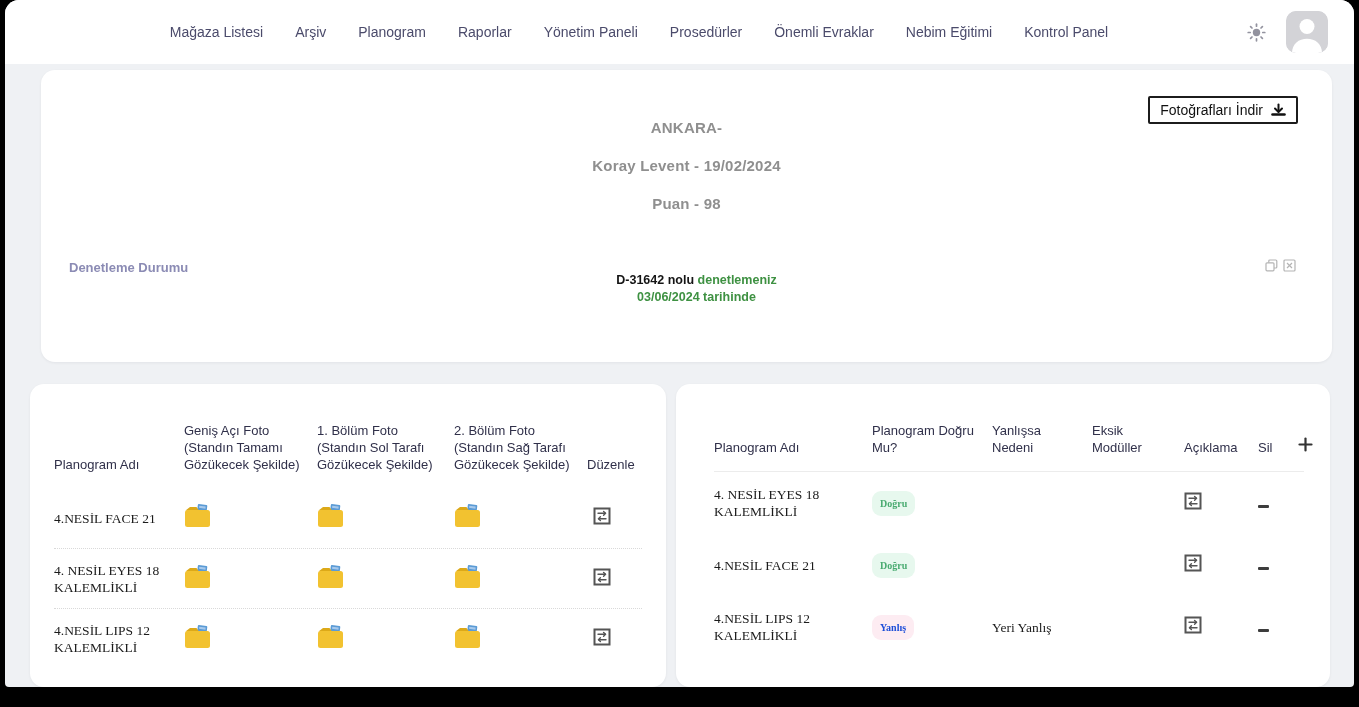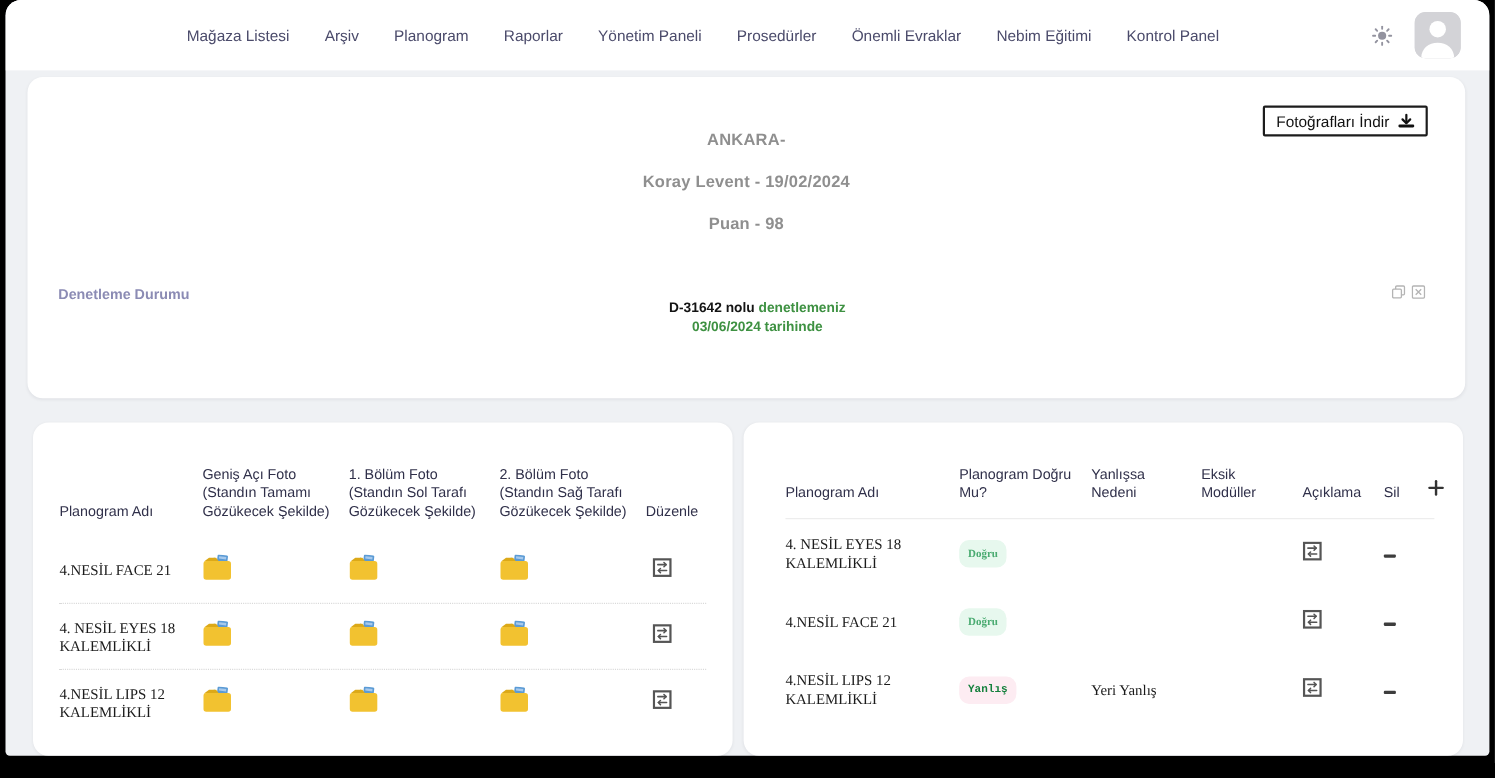--- a/index.html
+++ b/index.html
@@ -31,21 +31,21 @@
   }
   .nav-right { display: flex; align-items: center; gap: 20px; }
   .theme-toggle { cursor: pointer; display: flex; align-items: center; }
   .avatar {
     width: 42px; height: 42px; border-radius: 10px;
     overflow: hidden; background: #d3d3d7; cursor: pointer;
   }
   
   .header-card {
     position: relative;
-    margin: 6px 22px 0 20px;
+    margin: 6px 22px 0 36px;
     height: 292px;
     background: #fff; border-radius: 14px;
     box-shadow: 0 1px 3px rgba(16,24,40,.06);
   }
   .download-btn {
     position: absolute; top: 26px; right: 34px;
     display: inline-flex; align-items: center; gap: 8px;
     background: #fff; border: 2px solid #1c1c1c; border-radius: 2px;
     padding: 4px 10px; font-size: 14px; color: #111;
     font-family: inherit; cursor: pointer;
@@ -92,21 +92,21 @@
     font-family: "Liberation Serif", serif; font-weight: normal;
     font-size: 13.5px; color: #1b1b1b; line-height: 17px; padding-right: 10px;
   }
   .icon-btn { background: none; border: none; padding: 0; cursor: pointer; display: inline-flex; }
   .badge {
     display: inline-block; font-family: "Liberation Serif", serif;
     font-weight: bold; font-size: 10px;
     padding: 7px 8px; border-radius: 9px;
   }
   .badge.ok  { color: #4aab71; background: #e7f8ee; }
-  .badge.bad { color: #15803d; background: #fdecf2; font-family: Liberation Mono, monospace; }
+  .badge.bad { color: #1d4ed8; background: #fdecf2; }
   .dash { display: inline-block; width: 11px; height: 3px; background: #3d3d3d; border-radius: 1px; }
   .plus-cell { justify-self: end; margin-right: 2px; }
 </style>
 </head>
 <body>
 
 <div class="frame">
 
   <header class="navbar">
     <nav class="nav-menu">

